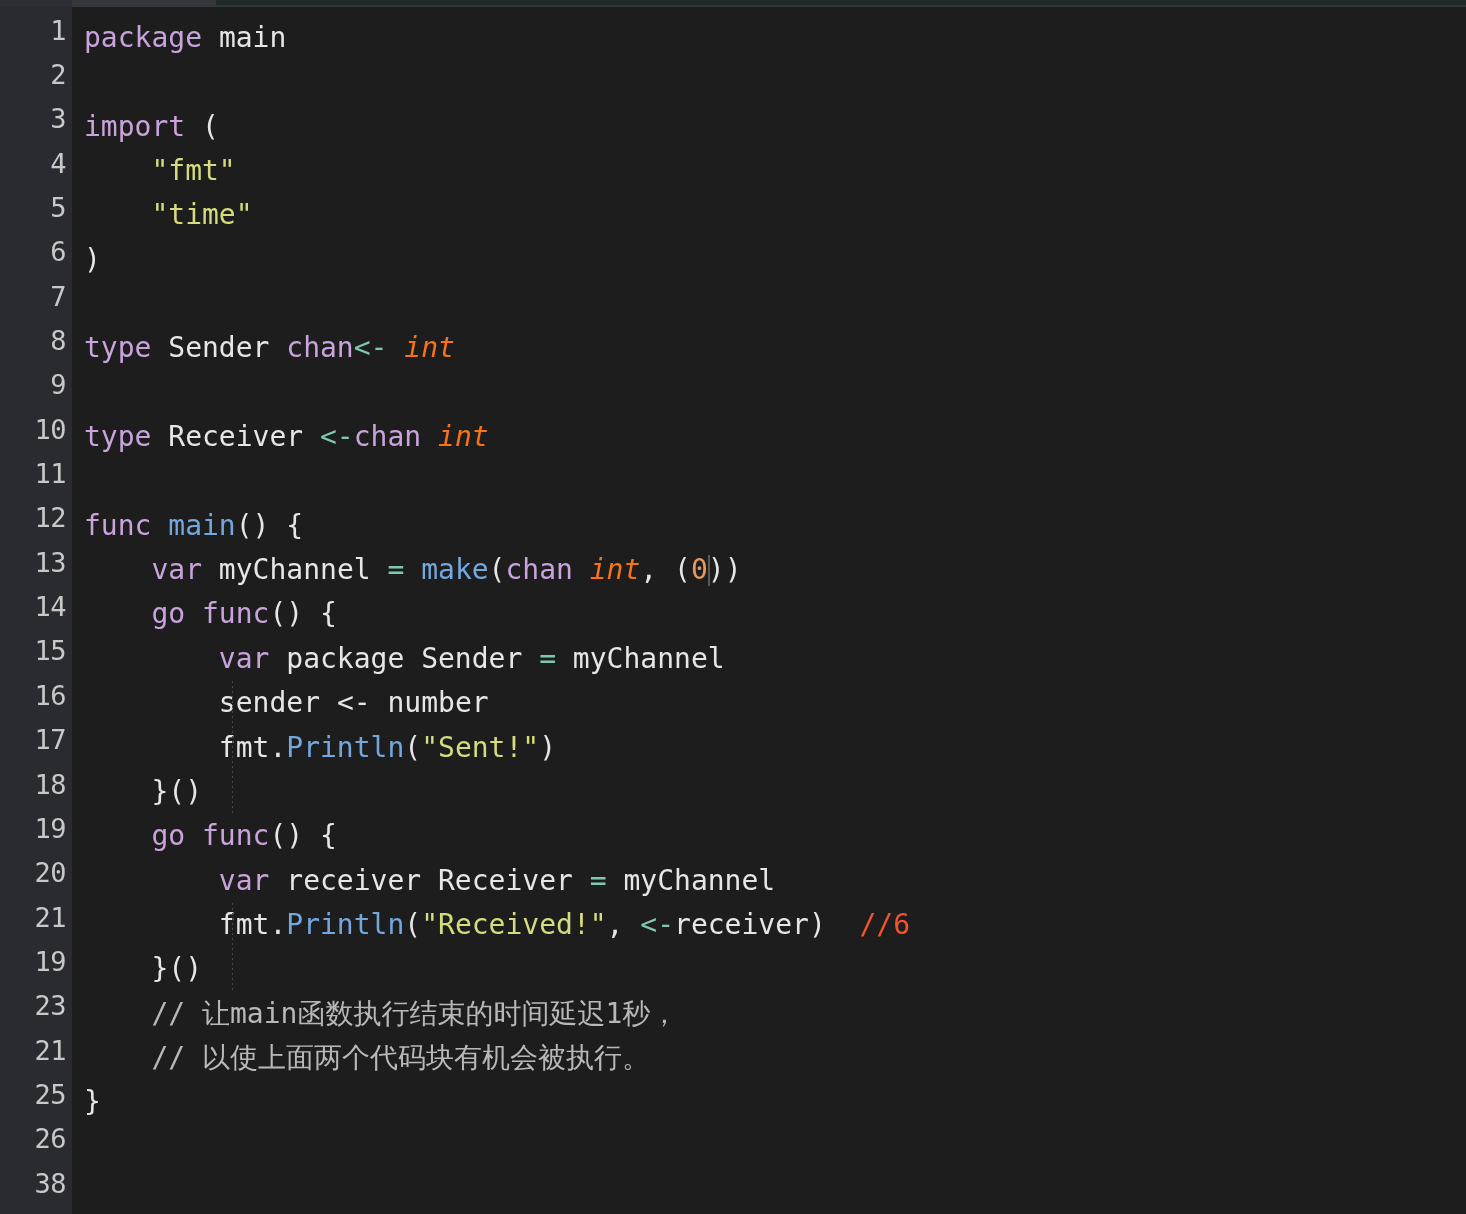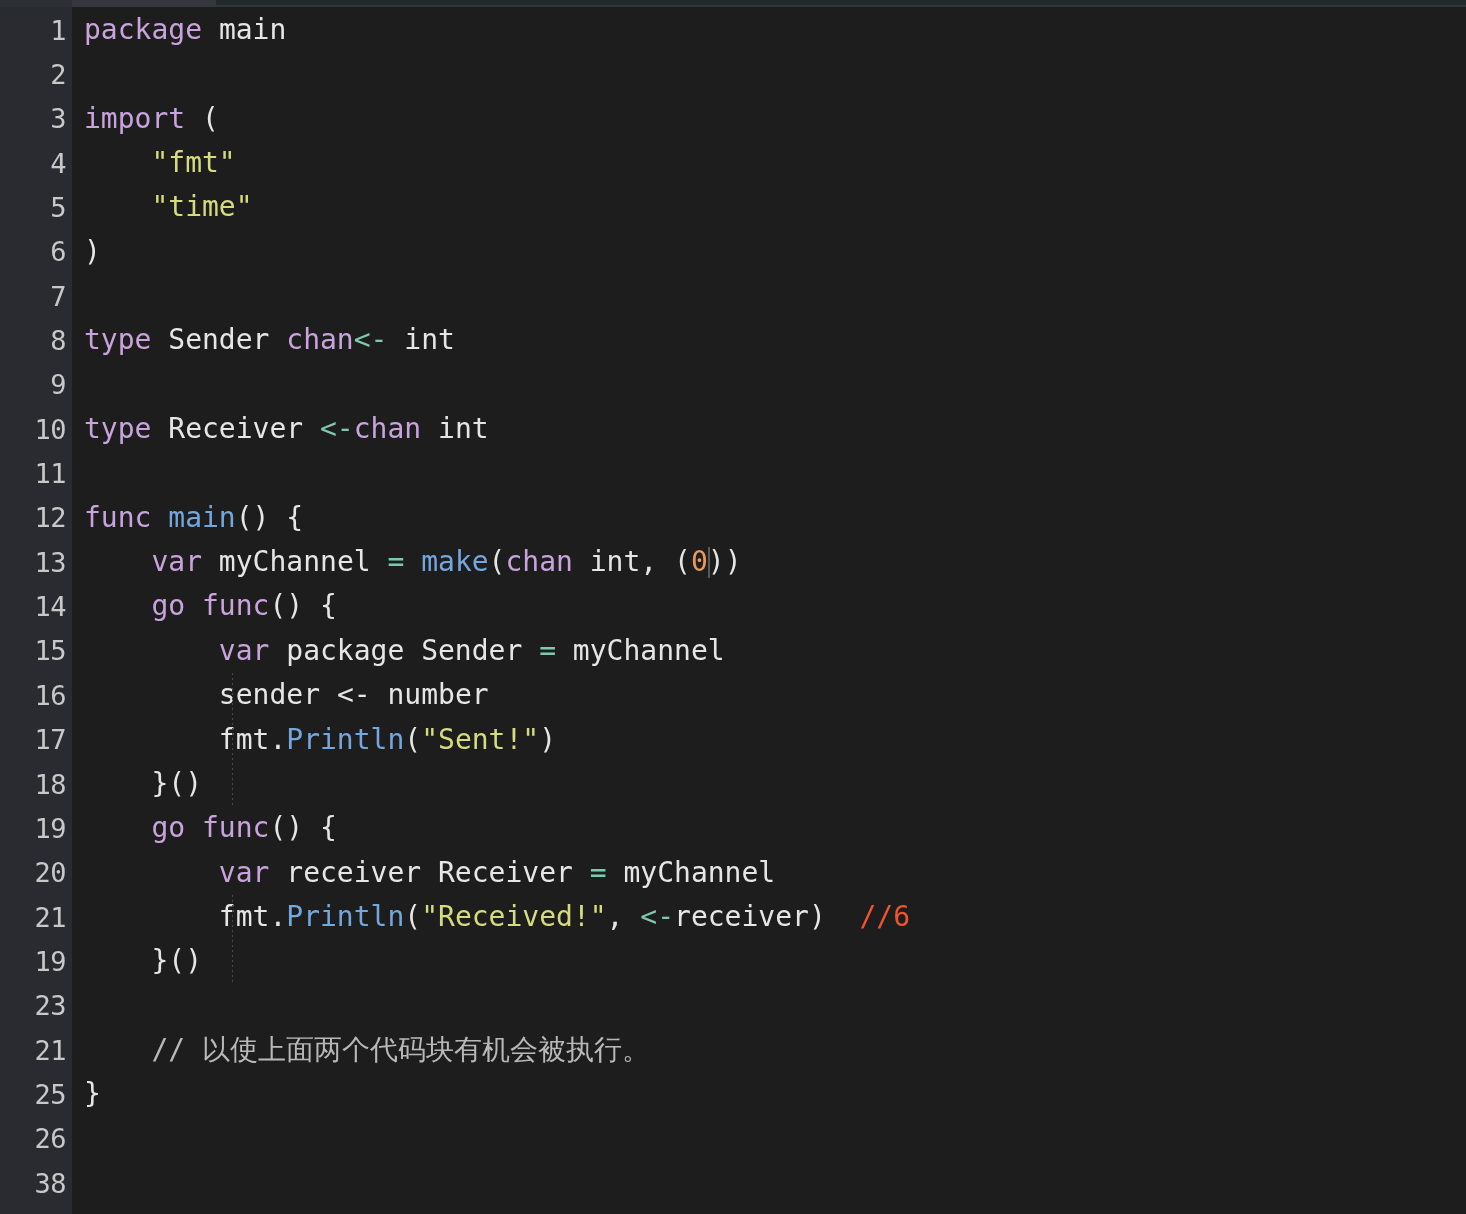--- a/index.html
+++ b/index.html
@@ -78,20 +78,21 @@
   }
   .fold svg { display: block; }
 
   
   #code-pane {
     position: relative;
     flex: 1 1 auto;
     background: #1d1d1d;
     padding-top: 1px;
     overflow: hidden;
+    margin-top: 8px;
   }
   .code-row {
     position: relative;
     height: 44.35px;
     white-space: pre;
     font-size: 28px;
     line-height: 44.35px;
     font-family: "DejaVu Sans Mono", "Liberation Mono", monospace;
     color: #e0e0e0;
     padding-left: 12px;
@@ -117,21 +118,21 @@
     width: 2px;
     background: #8a8a8a;
     opacity: 0.55;
     z-index: 3;
   }
 
   
   .t-kw      { color: #c8a3dc; }   
   .t-plain   { color: #e6e6e6; }   
   .t-str     { color: #d6dc7d; }   
-  .t-type    { color: #e5e5e5; }   
+  .t-type    { color: #f97316; font-style: italic; }   
   .t-op      { color: #7fc8b0; }   
   .t-fn      { color: #74a7dd; }   
   .t-num     { color: #e79a5e; }   
   .t-comment { color: #b8b8b8; }   
   .t-note    { color: #f2542d; }   
 </style>
 </head>
 <body>
 
 <div id="top-strip">
@@ -259,20 +260,20 @@
       <div class="code-row"><span class="t-plain">    </span><span class="t-kw">var</span><span class="t-plain"> myChannel </span><span class="t-op">=</span><span class="t-plain"> </span><span class="t-fn">make</span><span class="t-plain">(</span><span class="t-kw">chan</span><span class="t-plain"> </span><span class="t-type">int</span><span class="t-plain">, (</span><span class="t-num">0</span><span class="t-plain">))</span></div>
       <div class="code-row"><span class="t-plain">    </span><span class="t-kw">go</span><span class="t-plain"> </span><span class="t-kw">func</span><span class="t-plain">() {</span></div>
       <div class="code-row"><span class="t-plain">        </span><span class="t-kw">var</span><span class="t-plain"> package Sender </span><span class="t-op">=</span><span class="t-plain"> myChannel</span></div>
       <div class="code-row"><span class="t-plain">        sender </span><span class="t-plain">&lt;-</span><span class="t-plain"> number</span></div>
       <div class="code-row"><span class="t-plain">        fmt.</span><span class="t-fn">Println</span><span class="t-plain">(</span><span class="t-str">"Sent!"</span><span class="t-plain">)</span></div>
       <div class="code-row"><span class="t-plain">    }()</span></div>
       <div class="code-row"><span class="t-plain">    </span><span class="t-kw">go</span><span class="t-plain"> </span><span class="t-kw">func</span><span class="t-plain">() {</span></div>
       <div class="code-row"><span class="t-plain">        </span><span class="t-kw">var</span><span class="t-plain"> receiver Receiver </span><span class="t-op">=</span><span class="t-plain"> myChannel</span></div>
       <div class="code-row"><span class="t-plain">        fmt.</span><span class="t-fn">Println</span><span class="t-plain">(</span><span class="t-str">"Received!"</span><span class="t-plain">, </span><span class="t-op">&lt;-</span><span class="t-plain">receiver)</span><span class="t-plain">  </span><span class="t-note">//6</span></div>
       <div class="code-row"><span class="t-plain">    }()</span></div>
-      <div class="code-row"><span class="t-plain">    </span></div>
+      <div class="code-row"><span class="t-plain">    </span><span class="t-comment">// 让main函数执行结束的时间延迟1秒，</span></div>
       <div class="code-row"><span class="t-plain">    </span><span class="t-comment">// 以使上面两个代码块有机会被执行。</span></div>
       <div class="code-row"><span class="t-plain">}</span></div>
       <div class="indent-guide" style="left: 160px; top: 666.25px; height: 133.05px;"></div>
       <div class="indent-guide" style="left: 160px; top: 888px; height: 88.7px;"></div>
     </div>
 
 </div>
 
 </body></html>

